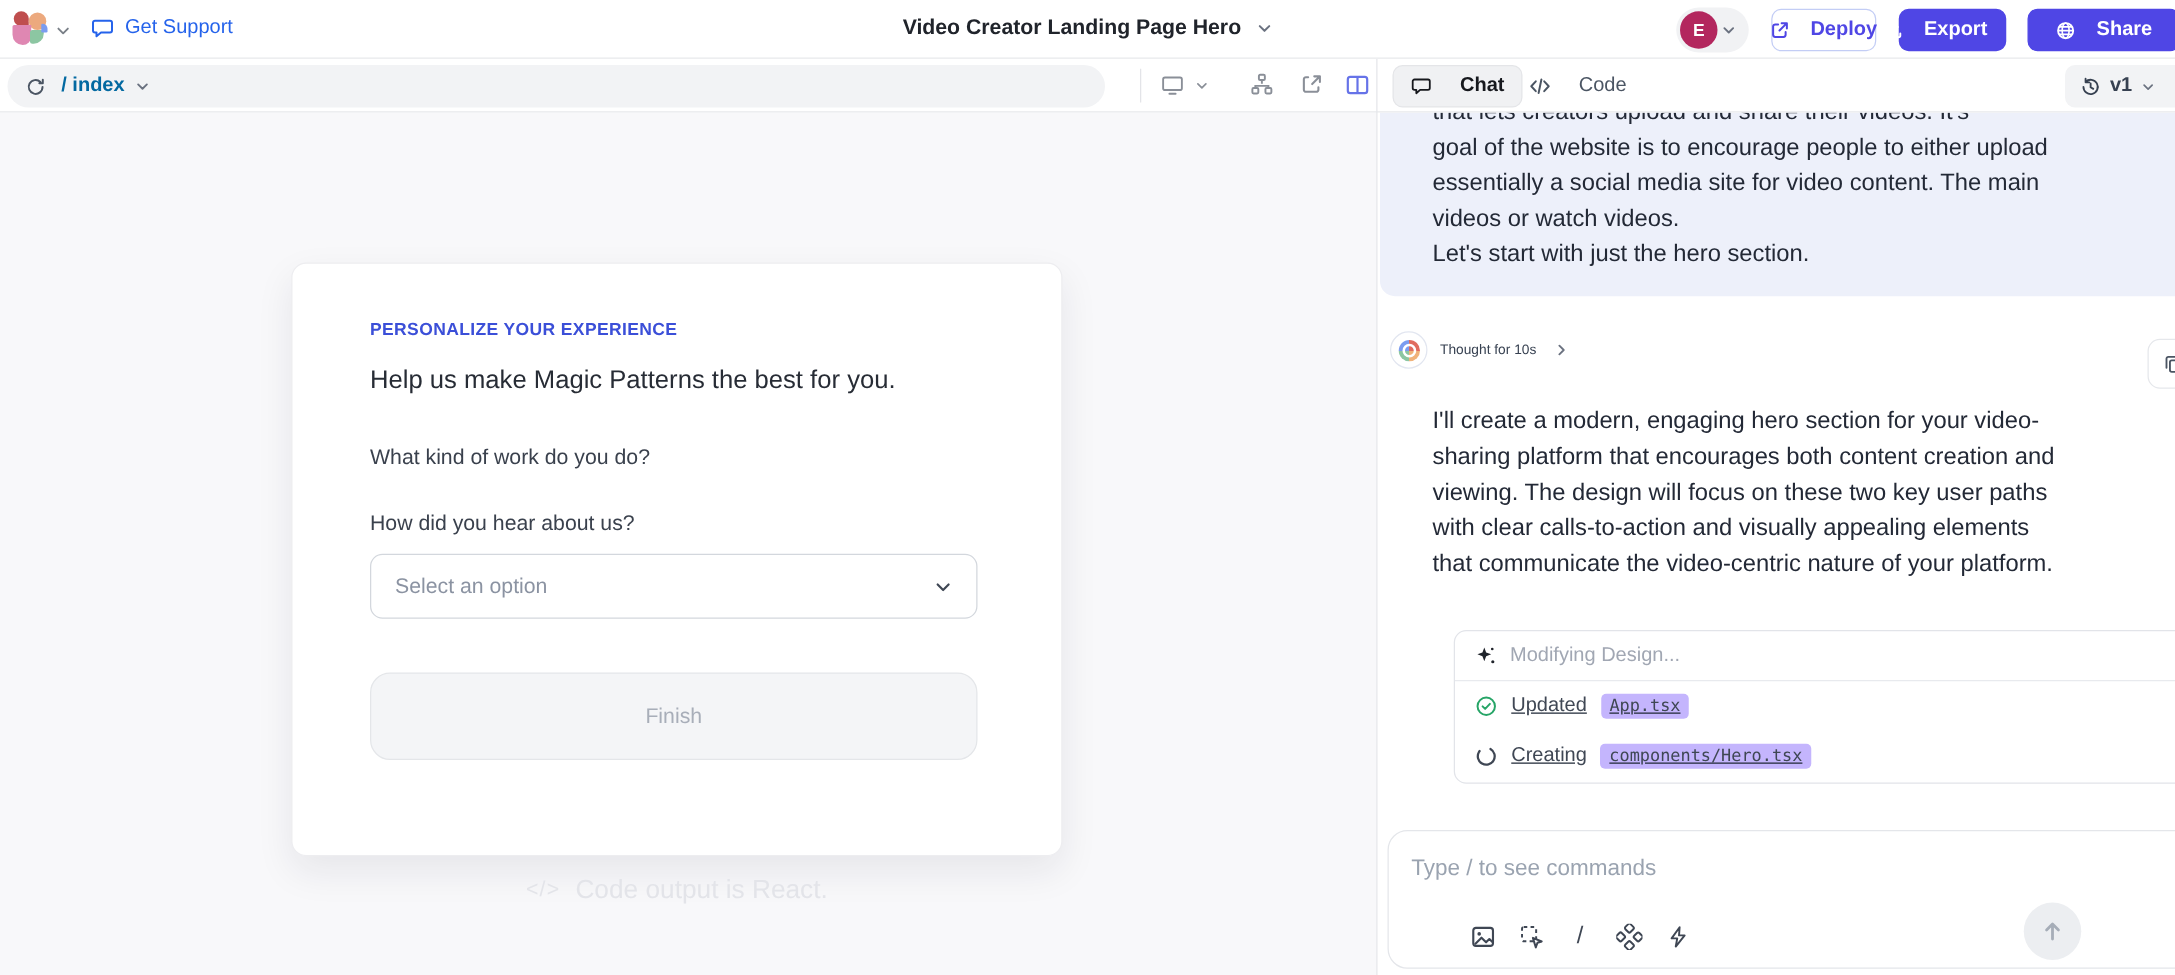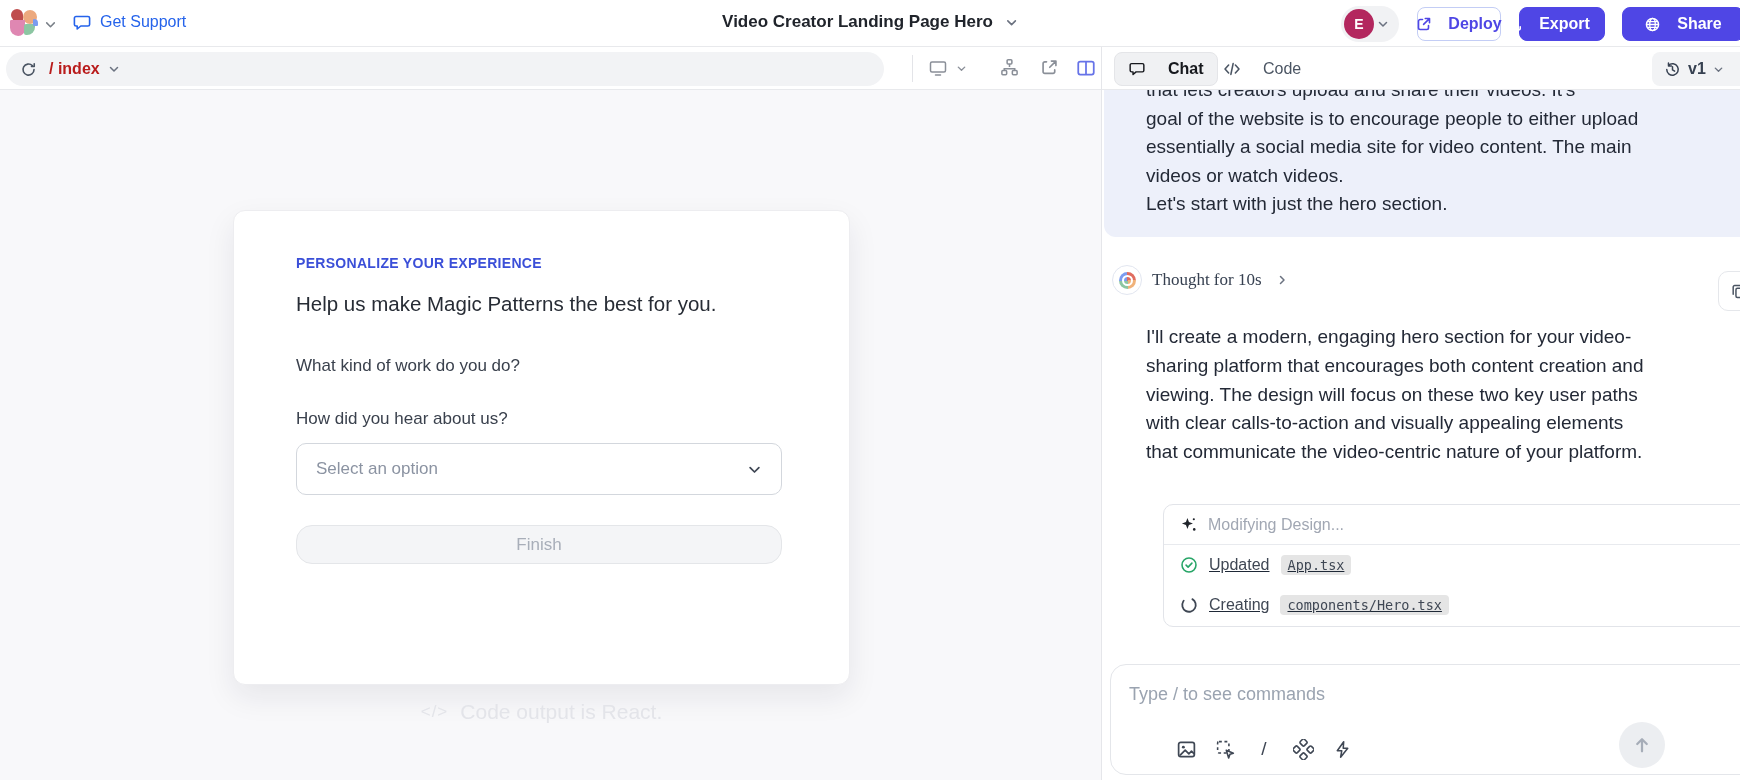--- a/index.html
+++ b/index.html
@@ -37,21 +37,21 @@
   .btn-export { left:1519px; width:86px; background:#4f46e5; border:1px solid #4f46e5; color:#fff; }
   .btn-share  { left:1622px; width:122px; background:#4f46e5; border:1px solid #4f46e5; color:#fff; }
 
   
   .toolbar { position:absolute; left:0; top:47px; width:1740px; height:43px;
              background:#fff; border-bottom:1px solid #e8e9ec; z-index:20; }
   .urlbar { position:absolute; left:6px; top:5px; width:878px; height:34px; background:#f2f3f5;
             border-radius:17px; display:flex; align-items:center; padding:0 14px; gap:12px; }
   .refresh-btn { color:#4b5563; cursor:pointer; }
   .path-group { display:flex; align-items:center; gap:8px; cursor:pointer; }
-  .path-label { font-size:16px; font-weight:bold; color:#b91c1c; }
+  .path-label { font-size:16px; font-weight:bold; color:#0369a1; }
   .path-group .icon { color:#6b7280; }
   .tb-mini-divider { position:absolute; left:912px; top:8px; width:1px; height:27px; background:#e3e4e8; }
   .tb-icon { position:absolute; top:11px; color:#8a8f98; cursor:pointer; }
   .monitor-group { position:absolute; left:928px; top:11px; display:flex; gap:8px; align-items:center;
                    color:#8a8f98; cursor:pointer; }
   .tab { position:absolute; top:5px; height:34px; border-radius:8px; display:flex; align-items:center;
          gap:22px; padding:0 13px; font-size:16px; cursor:pointer; }
   .tab-chat { left:1114px; background:#f0f1f3; border:1px solid #e4e5e8; color:#16181d; font-weight:bold; }
   .tab-code { left:1210px; color:#4b5563; }
   .version-badge { position:absolute; left:1652px; top:5px; height:34px; width:100px; background:#f2f3f5;
@@ -68,57 +68,57 @@
            border:1px solid #ededf0; border-radius:12px; box-shadow:0 12px 30px rgba(25,30,50,.08);
            padding:0 67px 0 62px; }
   .eyebrow { margin-top:44px; font-size:14px; font-weight:bold; letter-spacing:.3px; color:#3b4fd8; }
   .headline { margin-top:21px; font-size:20.5px; color:#272c35; }
   .q-label { font-size:17px; color:#3a414d; }
   .q1 { margin-top:40px; } .q2 { margin-top:33px; }
   .select { margin-top:14px; height:52px; border:1px solid #d3d7dd; border-radius:10px; background:#fff;
             display:flex; align-items:center; justify-content:space-between; padding:0 19px; cursor:pointer; }
   .select-value { font-size:17px; color:#8b93a2; }
   .select .icon { color:#3f4754; }
-  .finish-btn { margin-top:30px; height:39px; border:1px solid #e4e6e9; border-radius:16px; background:#f4f5f7;
+  .finish-btn { margin-top:43px; height:70px; border:1px solid #e4e6e9; border-radius:16px; background:#f4f5f7;
                 display:flex; align-items:center; justify-content:center; font-size:17px; color:#a8aeb9; cursor:default; }
   .watermark { position:absolute; left:233px; top:610px; width:617px; display:flex; align-items:center;
                justify-content:center; gap:12px; color:#e3e4e9; font-size:21px; }
   .watermark .wm-glyph { font-size:17px; letter-spacing:1px; }
 
   
   .chat-panel { position:absolute; left:1102px; top:90px; width:660px; height:690px; background:#fff; overflow:hidden; }
   .user-bubble { position:absolute; left:2px; top:-30px; width:650px; background:#edf0fa; border-radius:12px;
                  padding:16px 20px 18px 42px; }
   .user-bubble .msg-line { font-size:19px; line-height:28.5px; color:#232936; }
   .thought-row { position:absolute; left:10px; top:172px; height:36px; display:flex; align-items:center;
                  gap:10px; cursor:pointer; }
   .thought-avatar { width:30px; height:30px; border-radius:50%; background:#fff; border:1px solid #e2e6f0;
                     display:flex; align-items:center; justify-content:center; }
   .thought-avatar i { display:block; width:17px; height:17px; border-radius:50%;
       background:conic-gradient(#e06c5f 0 90deg, #f0b27a 90deg 180deg, #8cc6a2 180deg 270deg, #7b9cf0 270deg 360deg);
       outline:2px solid #fff; outline-offset:-5px; }
-  .thought-label { font-size:17px; color:#374151;font-family:Liberation Serif, serif; }
+  .thought-label { font-size:11px; color:#374151; }
   .thought-row .icon { color:#6b7280; margin-left:4px; }
   .copy-btn { position:absolute; left:616px; top:181px; width:40px; height:40px; border:1px solid #e5e7eb;
               border-radius:10px; background:#fff; display:flex; align-items:center; justify-content:center;
               color:#4b5563; cursor:pointer; }
   .assistant-msg { position:absolute; left:44px; top:233px; width:600px; }
   .assistant-msg .msg-line { font-size:19px; line-height:28.8px; color:#232936; }
 
   .status-card { position:absolute; left:61px; top:414px; width:642px; border:1px solid #e2e4e9;
                  border-radius:10px; background:#fff; }
   .status-head { height:40px; display:flex; align-items:center; gap:11px; padding:0 16px;
                  border-bottom:1px solid #e8eaee; }
   .status-head .icon { color:#20242b; }
   .status-title { font-size:16px; color:#a1a7b3; }
   .file-row { height:39px; display:flex; align-items:center; gap:11px; padding:0 16px;text-decoration:underline; }
   .file-row.last { height:42px; }
   .file-action { font-size:16px; color:#3f4754; }
   .file-chip { font-family:"DejaVu Sans Mono", monospace; font-size:13.5px; color:#3f4754;
-               background:#e5e5e5; border-radius:4px; padding:2px 7px; }
+               background:#c4b5fd; border-radius:4px; padding:2px 7px; }
   .diff { margin-left:auto; font-size:15.5px; display:flex; align-items:center; gap:1px; }
   .diff .plus { color:#1fa055; font-weight:bold; }
   .diff .minus { color:#d64545; font-weight:bold; }
   .diff .count { color:#646b76; margin-left:2px; }
   .check-icon { color:#27a567; }
   .spinner-icon { color:#3f4754; }
 
   .composer { position:absolute; left:8px; top:574px; width:646px; height:111px; background:#fff;
               border:1px solid #e4e6ea; border-radius:16px; }
   .composer-input { position:absolute; left:18px; top:14px; width:480px; height:30px; border:none; outline:none;

